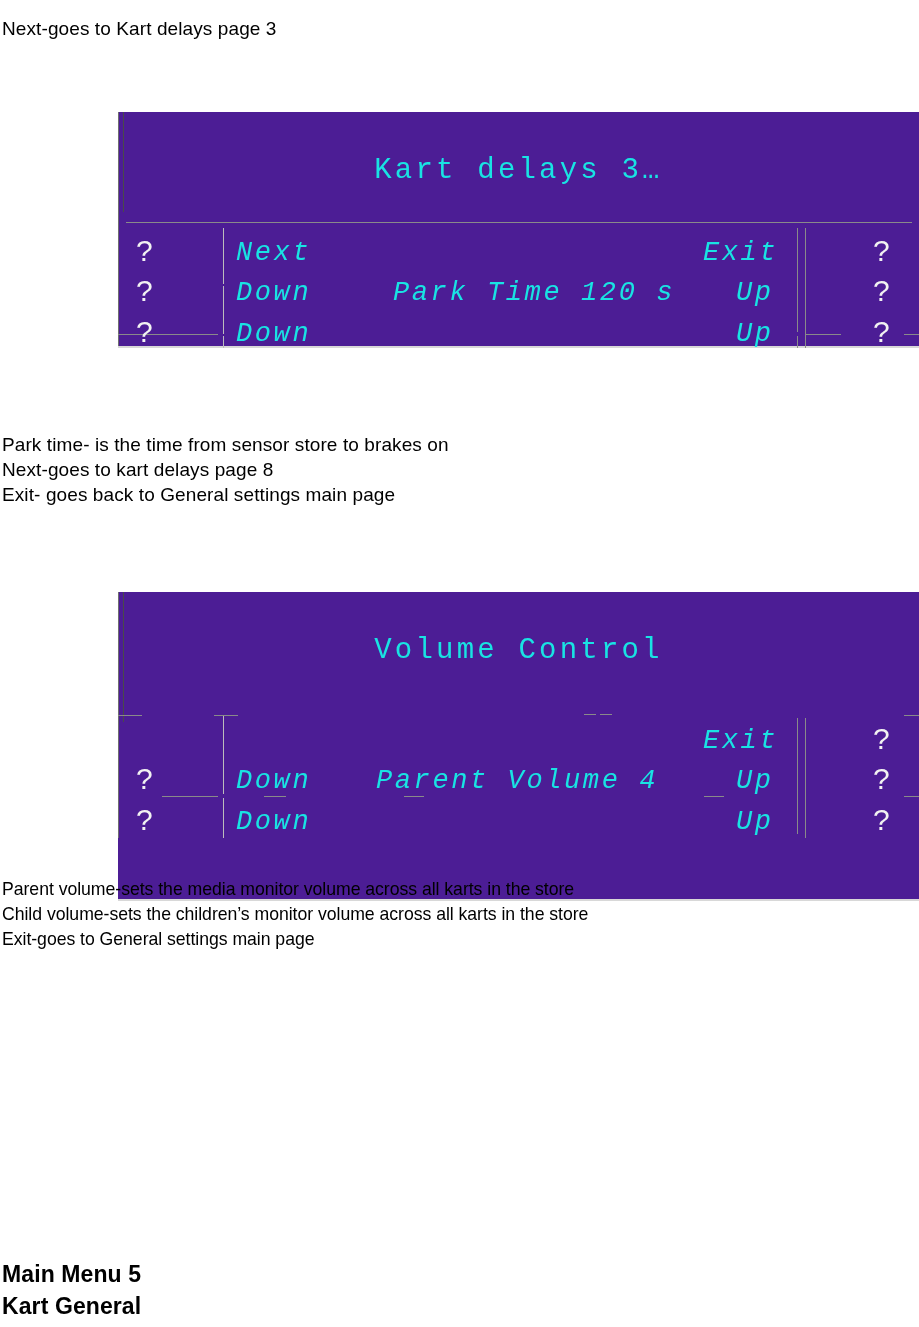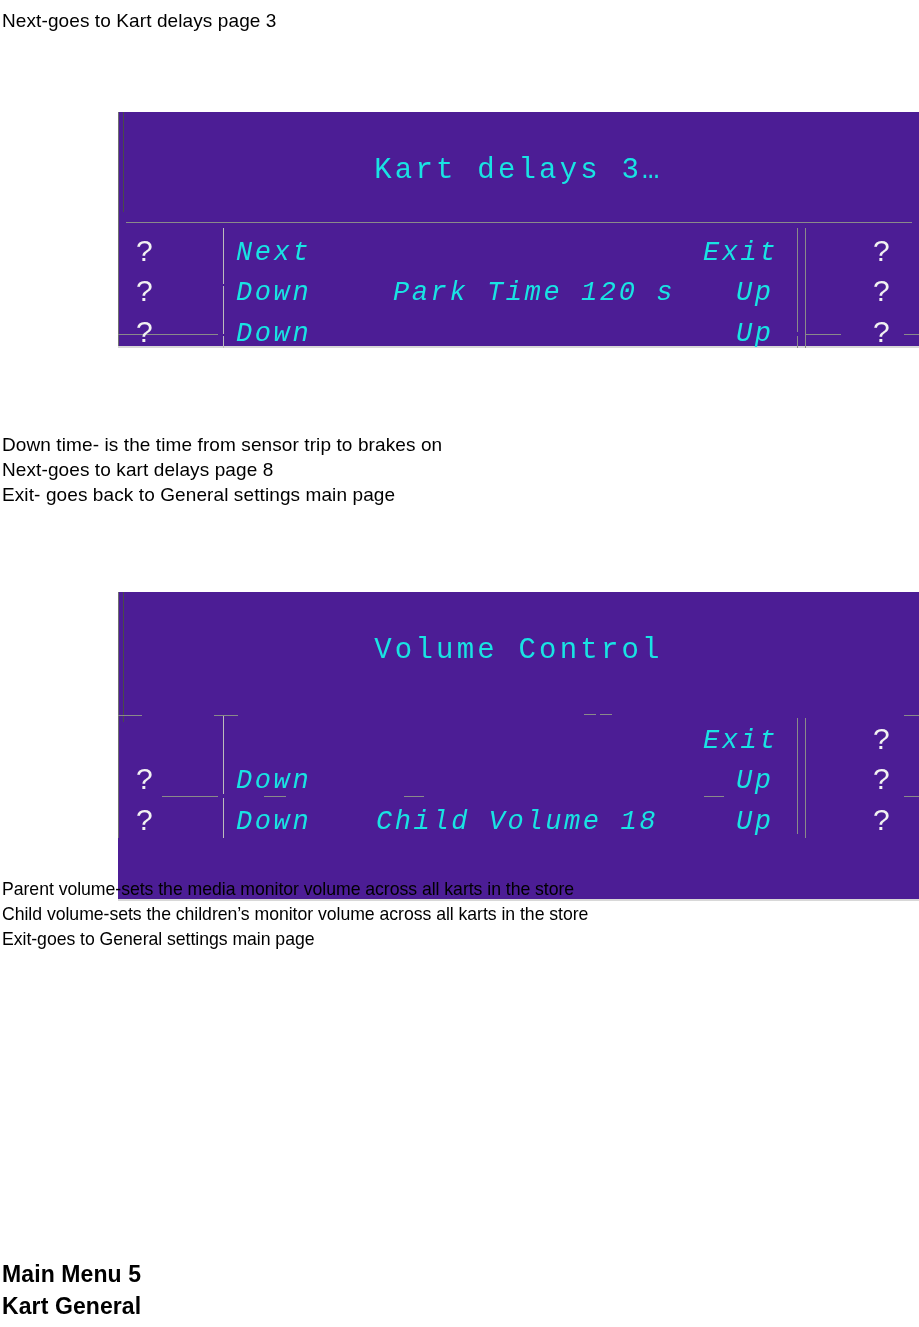--- a/index.html
+++ b/index.html
@@ -95,21 +95,21 @@
   }
   .edge-bottom {
     position: absolute;
     height: 2px;
     background: #d8d8d8;
   }
 </style>
 </head>
 <body>
 
-<div class="doc-text" style="left:2px; top:8px;">Next-goes to Kart delays page 3</div>
+<div class="doc-text" style="left:2px; top:16px;">Next-goes to Kart delays page 3</div>
 
 <div class="lcd" id="panel1" style="left:118px; top:112px; width:801px; height:236px;">
 
   <div class="edge-left" style="left:0px; top:0px; height:236px;"></div>
   <div class="edge-left" style="left:5px; top:0px; height:100px; background:#4a4a4a;"></div>
   <div class="edge-bottom" style="left:0px; bottom:0px; width:801px;"></div>
 
   <div class="lcd-title" style="top:42px;">Kart delays 3…</div>
 
   <div class="hline" style="left:8px; top:110px; width:786px;"></div>
@@ -135,21 +135,21 @@
   <div class="lcd-row-text" style="left:275px; top:166px;">Park Time 120 s</div>
   <div class="lcd-row-text" style="left:618px; top:166px;">Up</div>
   <div class="lcd-qmark" style="left:755px; top:162px;">?</div>
 
   <div class="lcd-qmark" style="left:18px; top:203px;">?</div>
   <div class="lcd-row-text" style="left:118px; top:207px;">Down</div>
   <div class="lcd-row-text" style="left:618px; top:207px;">Up</div>
   <div class="lcd-qmark" style="left:755px; top:203px;">?</div>
 </div>
 
-<div class="doc-text" style="left:2px; top:432px;">Down time- is the time from sensor trip to brakes on</div>
+<div class="doc-text" style="left:2px; top:432px;">Park time- is the time from sensor store to brakes on</div>
 <div class="doc-text" style="left:2px; top:457px;">Next-goes to kart delays page 8</div>
 <div class="doc-text" style="left:2px; top:482px;text-align:right;">Exit- goes back to General settings main page</div>
 
 <div class="lcd" id="panel2" style="left:118px; top:592px; width:801px; height:309px;">
 
   <div class="edge-left" style="left:0px; top:0px; height:246px;"></div>
   <div class="edge-left" style="left:5px; top:0px; height:130px; background:#4a4a4a;"></div>
   <div class="edge-bottom" style="left:0px; bottom:0px; width:801px;"></div>
 
   <div class="lcd-title" style="top:42px;">Volume Control</div>
@@ -170,26 +170,26 @@
   <div class="vline dim" style="left:687px; top:126px; height:120px;"></div>
   <div class="dashseg" style="left:586px; top:204px; width:20px;"></div>
   <div class="dashseg" style="left:786px; top:204px; width:15px;"></div>
 
   <div class="lcd-qmark" style="left:18px; top:130px;"></div>
   <div class="lcd-row-text" style="left:585px; top:134px;">Exit</div>
   <div class="lcd-qmark" style="left:755px; top:130px;">?</div>
 
   <div class="lcd-qmark" style="left:18px; top:170px;">?</div>
   <div class="lcd-row-text" style="left:118px; top:174px;">Down</div>
+  <div class="lcd-row-text" style="left:258px; top:174px;">Parent Volume 4</div>
   <div class="lcd-row-text" style="left:618px; top:174px;">Up</div>
   <div class="lcd-qmark" style="left:755px; top:170px;">?</div>
 
   <div class="lcd-qmark" style="left:18px; top:211px;">?</div>
   <div class="lcd-row-text" style="left:118px; top:215px;">Down</div>
-  <div class="lcd-row-text" style="left:258px; top:215px;">Child Volume 18</div>
   <div class="lcd-row-text" style="left:618px; top:215px;">Up</div>
   <div class="lcd-qmark" style="left:755px; top:211px;">?</div>
 </div>
 
 <div class="doc-text condensed" style="left:2px; top:876px;">Parent volume-sets the media monitor volume across all karts in the store</div>
 <div class="doc-text condensed" style="left:2px; top:901px;">Child volume-sets the children’s monitor volume across all karts in the store</div>
 <div class="doc-text condensed" style="left:2px; top:926px;">Exit-goes to General settings main page</div>
 
 <div class="doc-text bold" style="left:2px; top:1259px;">Main Menu 5</div>
 <div class="doc-text bold" style="left:2px; top:1291px;">Kart General</div>

